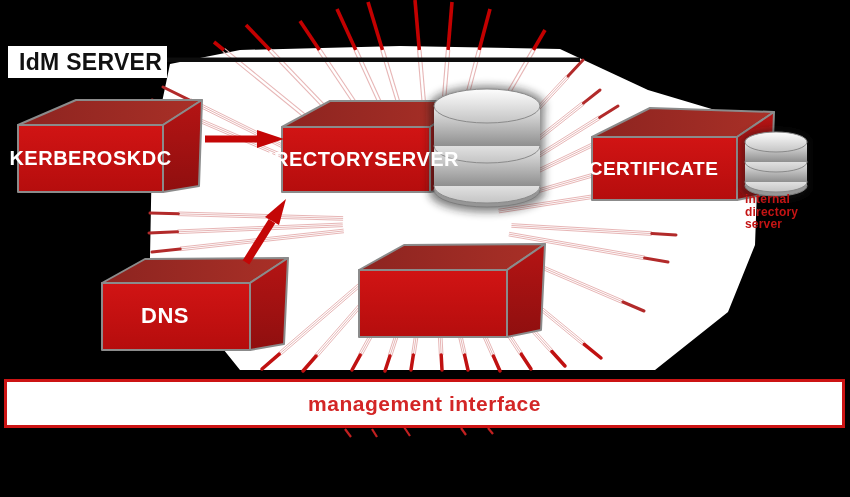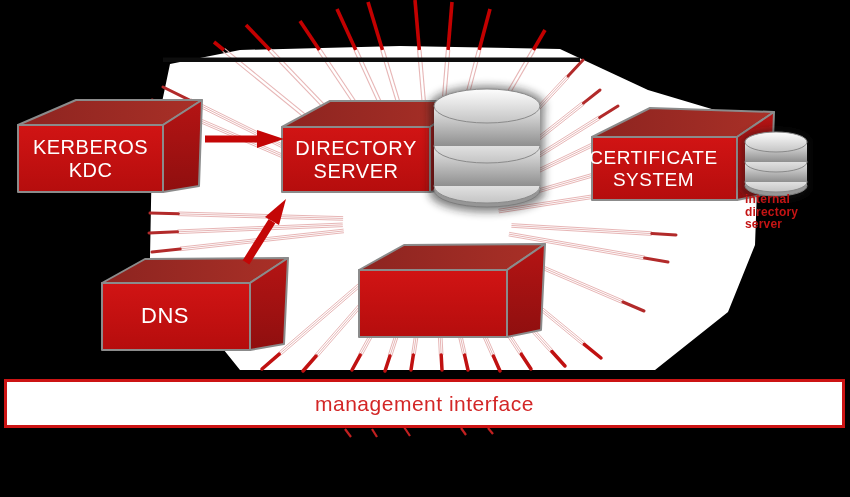--- a/index.html
+++ b/index.html
@@ -1,31 +1,31 @@
 <!DOCTYPE html>
 <html><head>
 <meta charset="utf-8">
 <style>
   html,body{margin:0;padding:0;background:#000;}
   #stage{position:relative;width:850px;height:497px;background:#000;overflow:hidden;
          font-family:"Liberation Sans",sans-serif;}
   #scene{position:absolute;left:0;top:0;}
-  .box-label{position:absolute;display:flex;flex-direction:column;align-items:center;
-             justify-content:center;color:#fff;font-weight:normal;text-align:center;
+  .box-label{position:absolute;display:flex;flex-direction:row;align-items:center;
+             justify-content:center;color:#fff;font-weight:bold;text-align:center;
              line-height:1.12;letter-spacing:.5px;pointer-events:none;}
   .fs20{font-size:20px;}
   .fs22{font-size:22px;}
   #idm-label{position:absolute;left:8px;top:46px;width:159px;height:32px;background:#fff;
              color:#111;font-size:23px;font-weight:bold;display:flex;align-items:center;
              padding-left:11px;box-sizing:border-box;letter-spacing:.3px;}
   #internal-dir{position:absolute;left:745px;top:193px;width:84px;color:#c41414;
                 font-size:12px;font-weight:bold;line-height:12.5px;letter-spacing:.2px;}
   #mgmt-bar{position:absolute;left:4px;top:379px;width:835px;height:43px;background:#fff;
             border:3px solid #cc1414;display:flex;align-items:center;justify-content:center;}
-  #mgmt-bar .bar-text{color:#d32626;font-size:21px;font-weight:normal;letter-spacing:.5px;}
+  #mgmt-bar .bar-text{color:#d32626;font-size:21px;font-weight:bold;letter-spacing:.5px;}
 </style>
 </head>
 <body>
 
 <div id="stage">
 
 <svg id="scene" width="850" height="497" viewBox="0 0 850 497">
   <defs>
     <linearGradient id="gFront" x1="0" y1="0" x2="0" y2="1">
       <stop offset="0" stop-color="#d11414"></stop>
@@ -259,34 +259,34 @@
 
   <g stroke="#c22020" stroke-width="2.2">
     <line x1="345" y1="429" x2="351" y2="437"></line>
     <line x1="372" y1="429" x2="377" y2="437"></line>
     <line x1="404" y1="427" x2="410" y2="436"></line>
     <line x1="461" y1="428" x2="466" y2="435"></line>
     <line x1="488" y1="428" x2="493" y2="434"></line>
   </g>
 </svg>
 
+<div id="idm-label">IdM SERVER</div>
 
 <div class="box-label fs20" style="left:18px;top:125px;width:145px;height:67px;">
   <span>KERBEROS</span>
   <span>KDC</span>
 </div>
 
 <div class="box-label fs20" style="left:282px;top:127px;width:148px;height:65px;">
   <span>DIRECTORY</span>
   <span>SERVER</span>
 </div>
 
 <div class="box-label" style="left:592px;top:137px;width:123px;height:63px;font-size:19px;">
   <span>CERTIFICATE</span>
-  <span>SYSTEM</span>
 </div>
 
 <div class="box-label fs22" style="left:102px;top:283px;width:126px;height:67px;">DNS</div>
 
 
 <div id="internal-dir">
   <div>internal</div>
   <div>directory</div>
   <div>server</div>
 </div>

